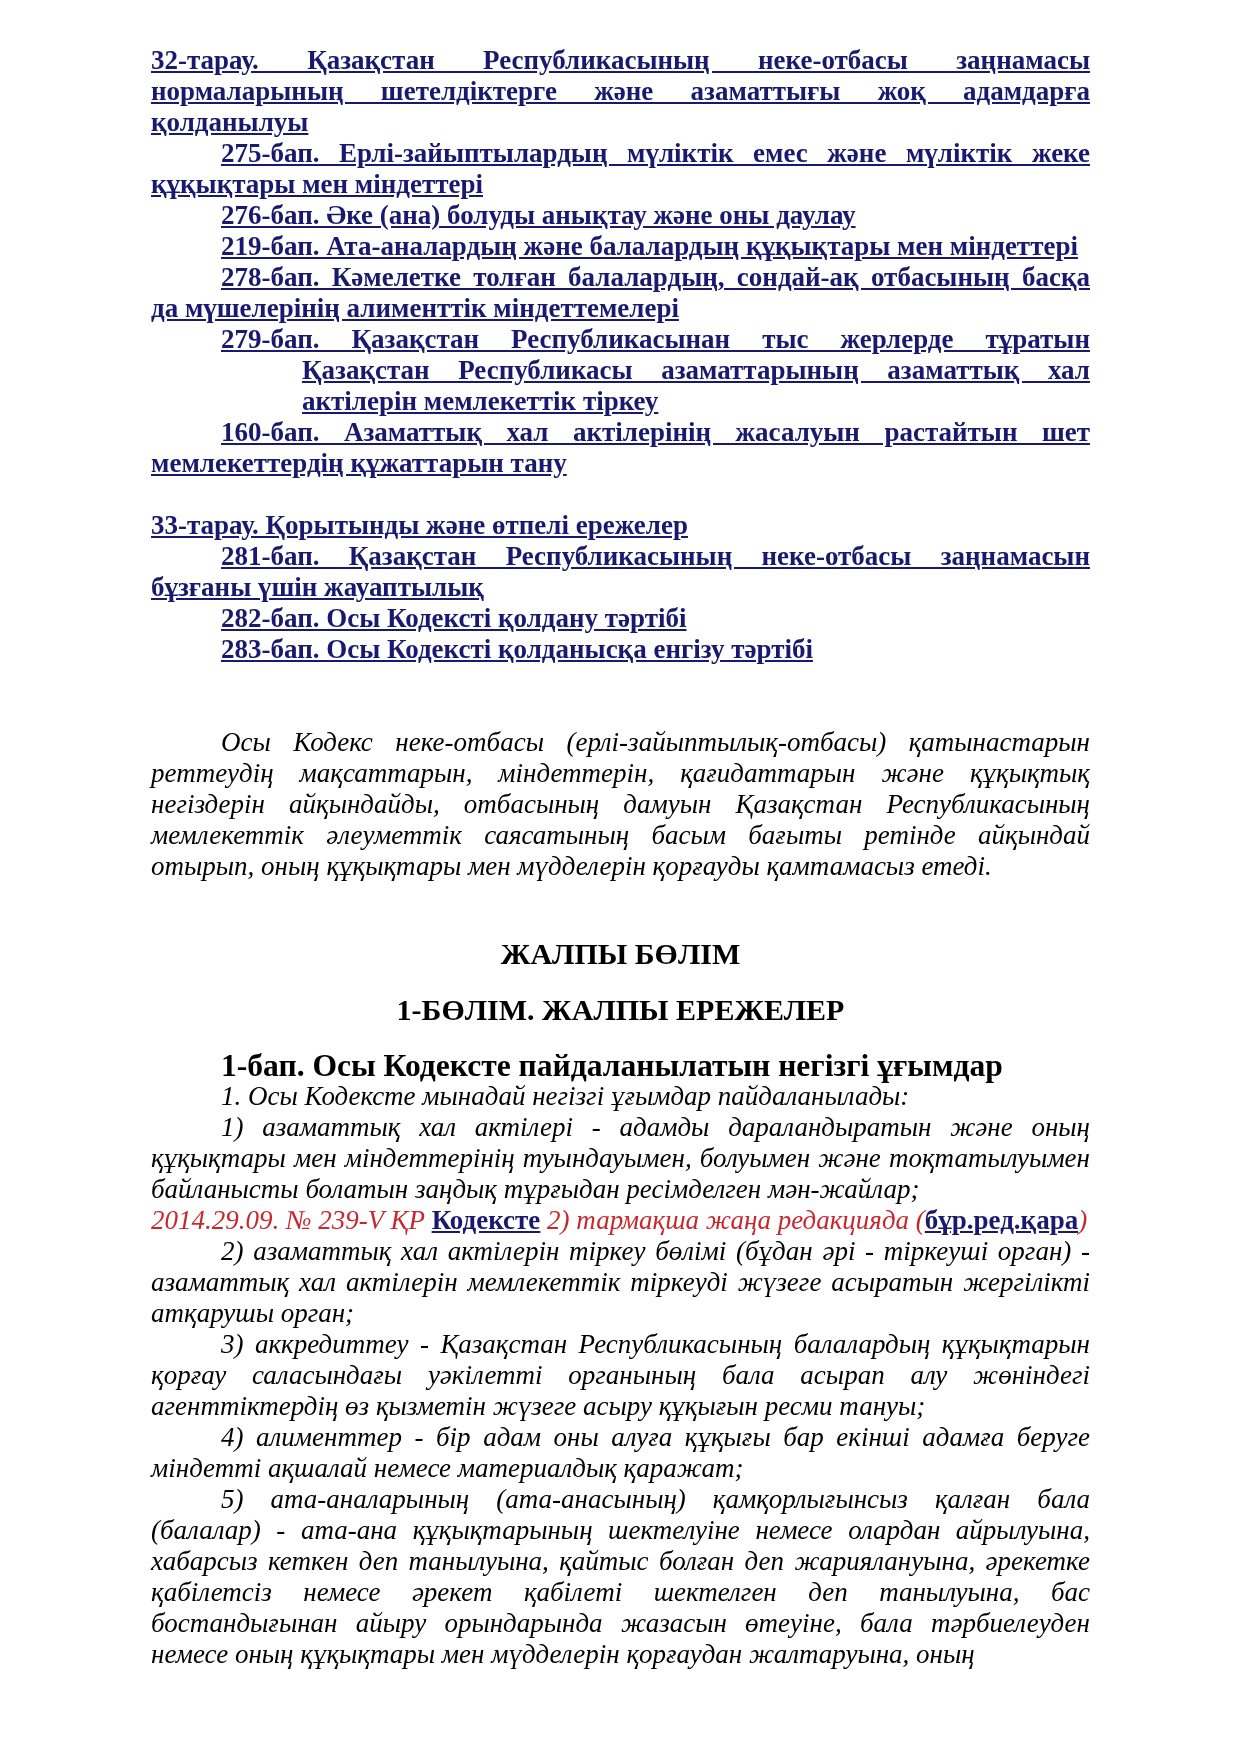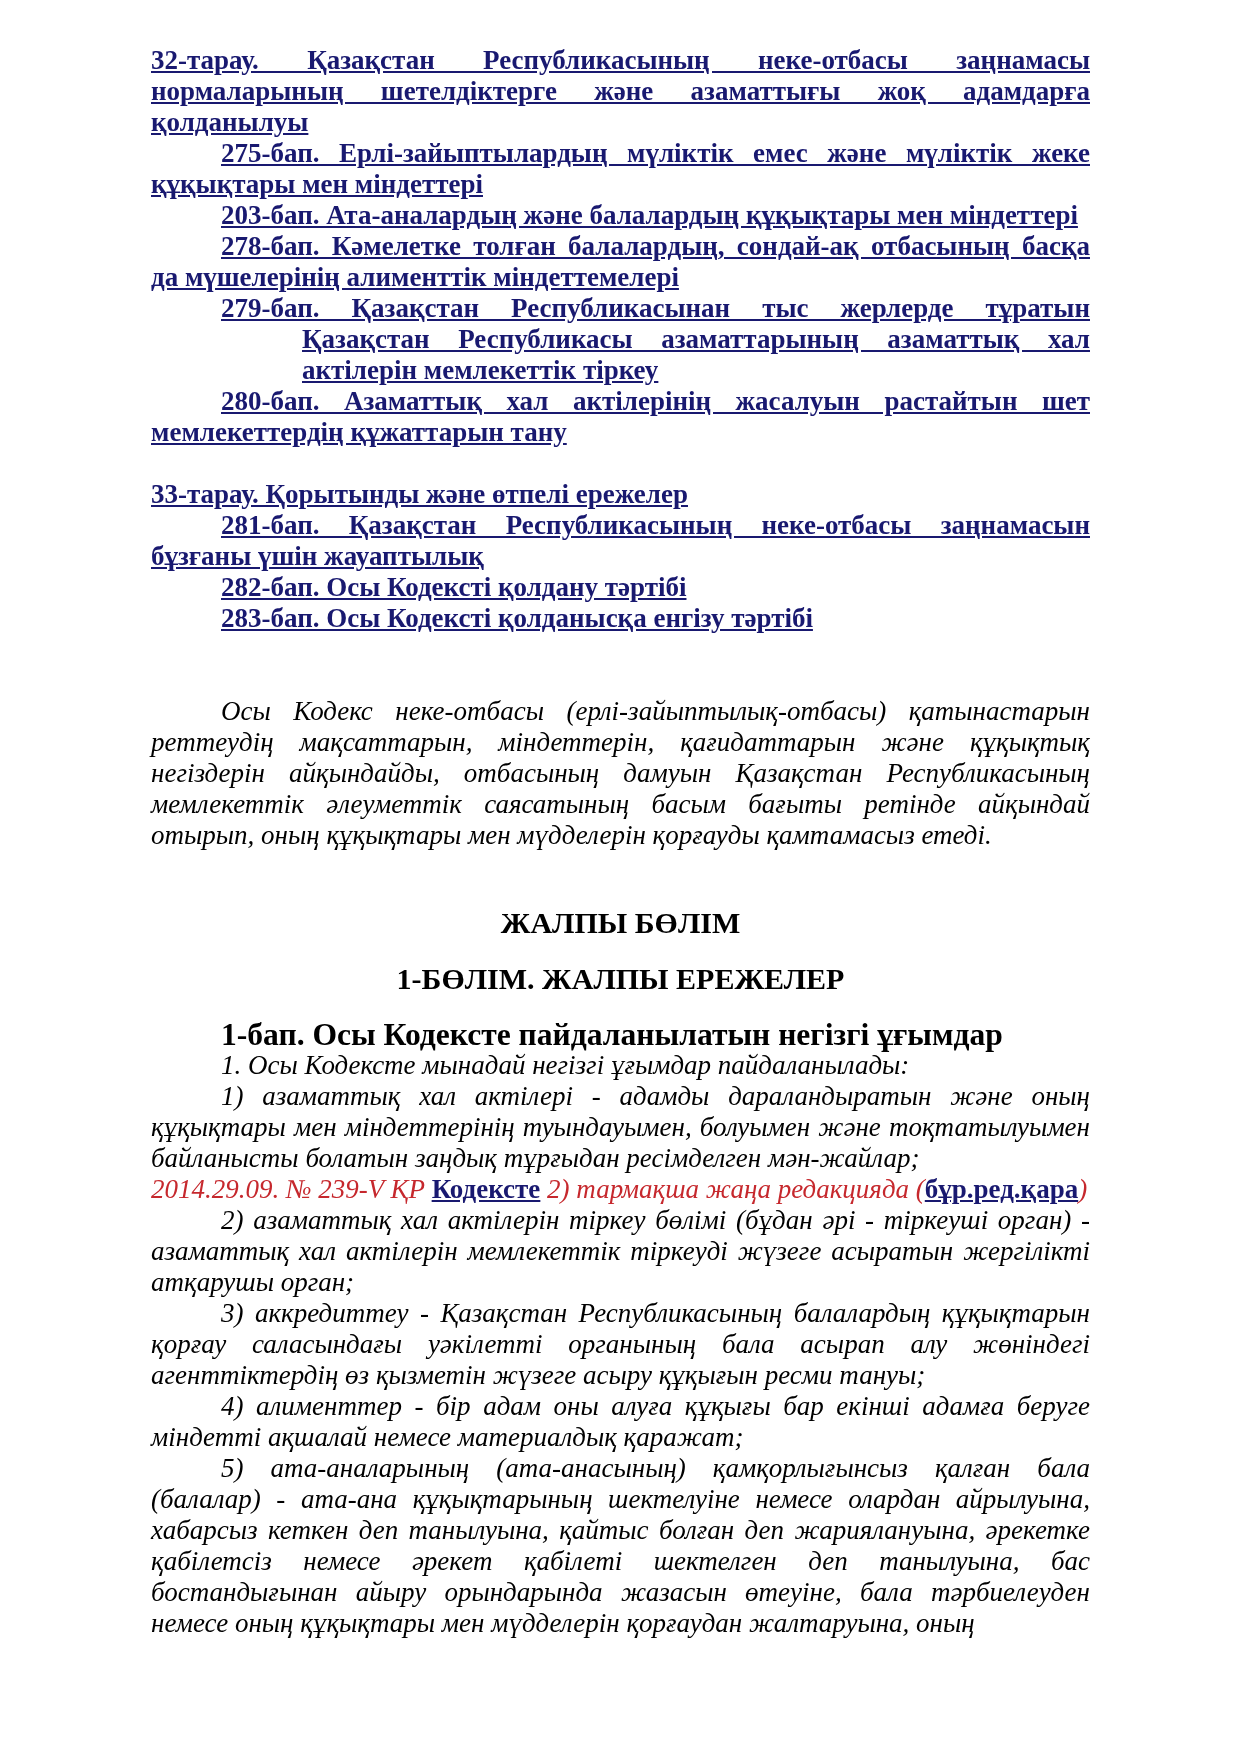--- a/index.html
+++ b/index.html
@@ -75,24 +75,25 @@
   }
 </style>
 </head>
 <body>
 
 <div class="page">
 
   <nav class="toc">
     <a class="toc-item chapter">32-тарау. Қазақстан Республикасының неке-отбасы заңнамасы нормаларының шетелдіктерге және азаматтығы жоқ адамдарға қолданылуы</a>
     <a class="toc-item">275-бап. Ерлі-зайыптылардың мүліктік емес және мүліктік жеке құқықтары мен міндеттері</a>
-    <a class="toc-item">203-бап. Ата-аналардың және балалардың құқықтары мен міндеттері</a>
+    <a class="toc-item">276-бап. Әке (ана) болуды анықтау және оны даулау</a>
+    <a class="toc-item">219-бап. Ата-аналардың және балалардың құқықтары мен міндеттері</a>
     <a class="toc-item">278-бап. Кәмелетке толған балалардың, сондай-ақ отбасының басқа да мүшелерінің алименттік міндеттемелері</a>
     <a class="toc-item hanging">279-бап. Қазақстан Республикасынан тыс жерлерде тұратын Қазақстан Республикасы азаматтарының азаматтық хал актілерін мемлекеттік тіркеу</a>
-    <a class="toc-item">280-бап. Азаматтық хал актілерінің жасалуын растайтын шет мемлекеттердің құжаттарын тану</a>
+    <a class="toc-item">160-бап. Азаматтық хал актілерінің жасалуын растайтын шет мемлекеттердің құжаттарын тану</a>
     <a class="toc-item chapter gap-before">33-тарау. Қорытынды және өтпелі ережелер</a>
     <a class="toc-item">281-бап. Қазақстан Республикасының неке-отбасы заңнамасын бұзғаны үшін жауаптылық</a>
     <a class="toc-item">282-бап. Осы Кодексті қолдану тәртібі</a>
     <a class="toc-item">283-бап. Осы Кодексті қолданысқа енгізу тәртібі</a>
   </nav>
 
   <p class="para preamble">Осы Кодекс неке-отбасы (ерлі-зайыптылық-отбасы) қатынастарын реттеудің мақсаттарын, міндеттерін, қағидаттарын және құқықтық негіздерін айқындайды, отбасының дамуын Қазақстан Республикасының мемлекеттік әлеуметтік саясатының басым бағыты ретінде айқындай отырып, оның құқықтары мен мүдделерін қорғауды қамтамасыз етеді.</p>
 
   <h1 class="h-center h-part">ЖАЛПЫ БӨЛІМ</h1>
   <h2 class="h-center h-section">1-БӨЛІМ. ЖАЛПЫ ЕРЕЖЕЛЕР</h2>

